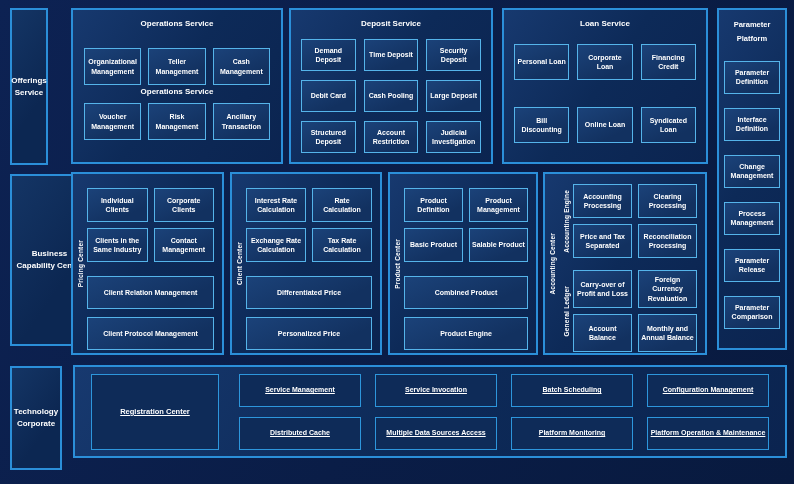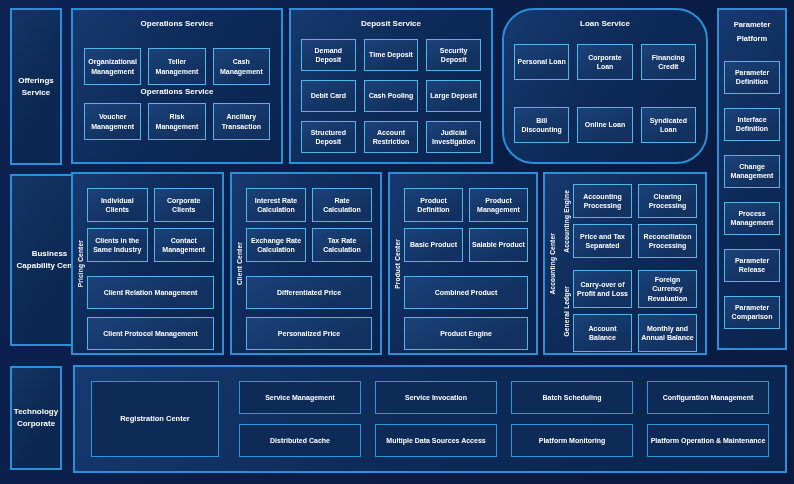--- a/index.html
+++ b/index.html
@@ -69,21 +69,21 @@
   .bottom-inner{display:flex;align-items:center;height:100%;padding:0 16px;gap:20px;box-sizing:border-box;}
   .reg-box{width:128px;height:76px;flex:none;font-size:7.5px;}
   .bottom-grid{flex:1;display:grid;grid-template-columns:repeat(4,1fr);gap:10px 14px;}
   .bottom-grid .box{height:33px;font-size:7px;}
 </style>
 </head>
 <body>
 
 <div id="canvas">
 
-  <div class="rail" style="left:10px;top:8px;width:52px;height:157px;">Offerings Service</div>
+  <div class="rail" style="left:10px;top:8px;width:38px;height:157px;">Offerings Service</div>
   <div class="rail" style="left:10px;top:174px;width:79px;height:172px;">Business Capability Center</div>
   <div class="rail" style="left:10px;top:366px;width:52px;height:104px;">Technology Corporate</div>
 
   <div class="panel" style="left:71px;top:8px;width:212px;height:156px;">
     <div class="panel-title">Operations Service</div>
     <div class="ops-row ops-row--1">
       <div class="box">Organizational Management</div>
       <div class="box">Teller Management</div>
       <div class="box">Cash Management</div>
     </div>
@@ -103,21 +103,21 @@
       <div class="box">Security Deposit</div>
       <div class="box">Debit Card</div>
       <div class="box">Cash Pooling</div>
       <div class="box">Large Deposit</div>
       <div class="box">Structured Deposit</div>
       <div class="box">Account Restriction</div>
       <div class="box">Judicial Investigation</div>
     </div>
   </div>
 
-  <div class="panel" style="left:502px;top:8px;width:206px;height:156px;border-radius:32px;">
+  <div class="panel" style="left:502px;top:8px;width:206px;height:156px;">
     <div class="panel-title">Loan Service</div>
     <div class="grid3 grid3--loan">
       <div class="box">Personal Loan</div>
       <div class="box">Corporate Loan</div>
       <div class="box">Financing Credit</div>
       <div class="box">Bill Discounting</div>
       <div class="box">Online Loan</div>
       <div class="box">Syndicated Loan</div>
     </div>
   </div>
@@ -221,21 +221,21 @@
         <div class="acct-grid acct-grid--2">
           <div class="box">Carry-over of Profit and Loss</div>
           <div class="box">Foreign Currency Revaluation</div>
           <div class="box">Account Balance</div>
           <div class="box">Monthly and Annual Balance</div>
         </div>
       </div>
     </div>
   </div>
 
-  <div class="panel" style="left:73px;top:365px;width:714px;height:108px;">
+  <div class="panel" style="left:73px;top:365px;width:714px;height:93px;text-decoration:underline;">
     <div class="bottom-inner">
       <div class="box box--flat reg-box">Registration Center</div>
       <div class="bottom-grid">
         <div class="box box--flat">Service Management</div>
         <div class="box box--flat">Service Invocation</div>
         <div class="box box--flat">Batch Scheduling</div>
         <div class="box box--flat">Configuration Management</div>
         <div class="box box--flat">Distributed Cache</div>
         <div class="box box--flat">Multiple Data Sources Access</div>
         <div class="box box--flat">Platform Monitoring</div>

